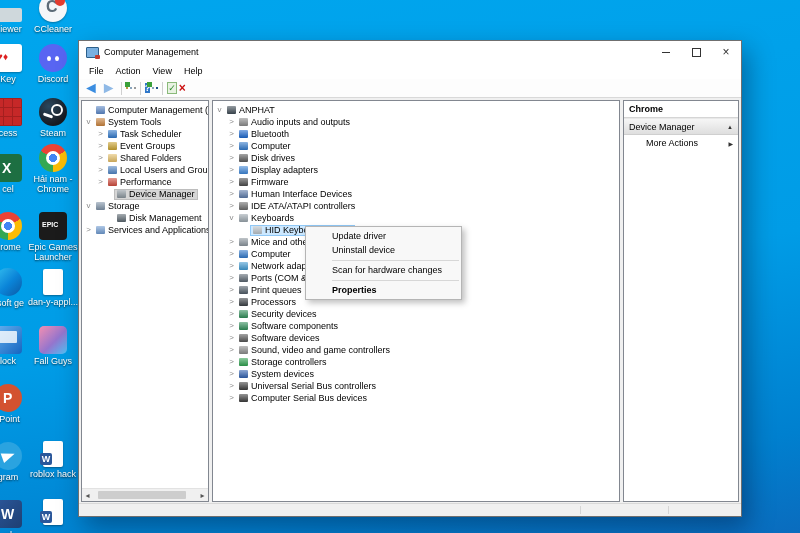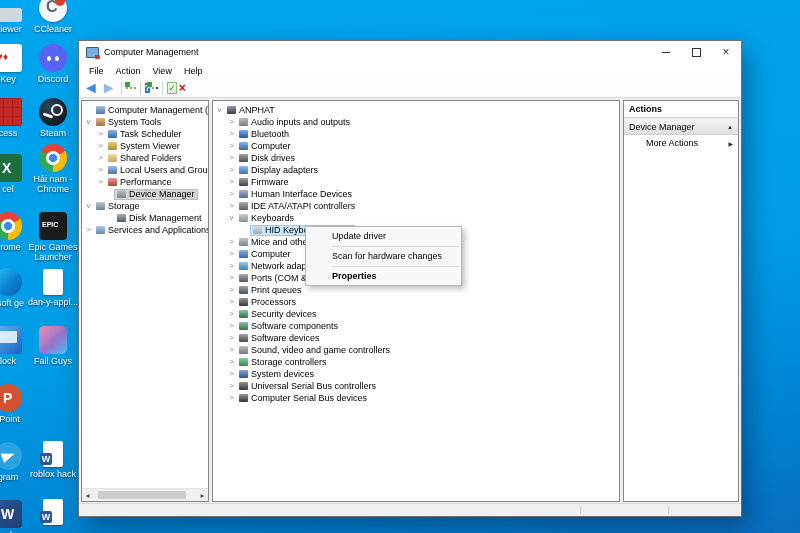--- a/index.html
+++ b/index.html
@@ -250,21 +250,21 @@
             <span class="exp">&gt;</span>
             <span class="hl">
               <span class="tico" style="background-color: rgb(47, 119, 201);"></span>
               <span>Task Scheduler</span>
             </span>
           </div>
           <div class="row" style="padding-left: 14px;">
             <span class="exp">&gt;</span>
             <span class="hl">
               <span class="tico" style="background-color: rgb(201, 162, 47);"></span>
-              <span>System Viewer</span>
+              <span>Event Groups</span>
             </span>
           </div>
           <div class="row" style="padding-left: 14px;">
             <span class="exp">&gt;</span>
             <span class="hl">
               <span class="tico" style="background-color: rgb(227, 189, 102);"></span>
               <span>Shared Folders</span>
             </span>
           </div>
           <div class="row" style="padding-left: 14px;">
@@ -491,21 +491,21 @@
             <span class="exp">&gt;</span>
             <span class="hl">
               <span class="tico" style="background-color: rgb(60, 60, 60);"></span>
               <span>Computer Serial Bus devices</span>
             </span>
           </div>
       </div>
     </div>
 
     <div class="pane" id="pane-right">
-      <div id="actions-header">Actions</div>
+      <div id="actions-header">Chrome</div>
       <div id="actions-group">
         <span>Device Manager</span>
         <span class="arr">▲</span>
       </div>
       <div id="more-actions">
         <span>More Actions</span>
         <span class="arr">▶</span>
       </div>
     </div>
 
@@ -514,20 +514,23 @@
   <div id="statusbar">
     <span class="grip" style="right:160px"></span>
     <span class="grip" style="right:72px"></span>
   </div>
 </div>
 
 <div id="cmenu">
   <div class="cmenu-item">
       <span>Update driver</span>
     </div>
+    <div class="cmenu-item">
+      <span>Uninstall device</span>
+    </div>
     <div class="cmenu-item sep">
       
     </div>
     <div class="cmenu-item">
       <span>Scan for hardware changes</span>
     </div>
     <div class="cmenu-item sep">
       
     </div>
     <div class="cmenu-item bold">

